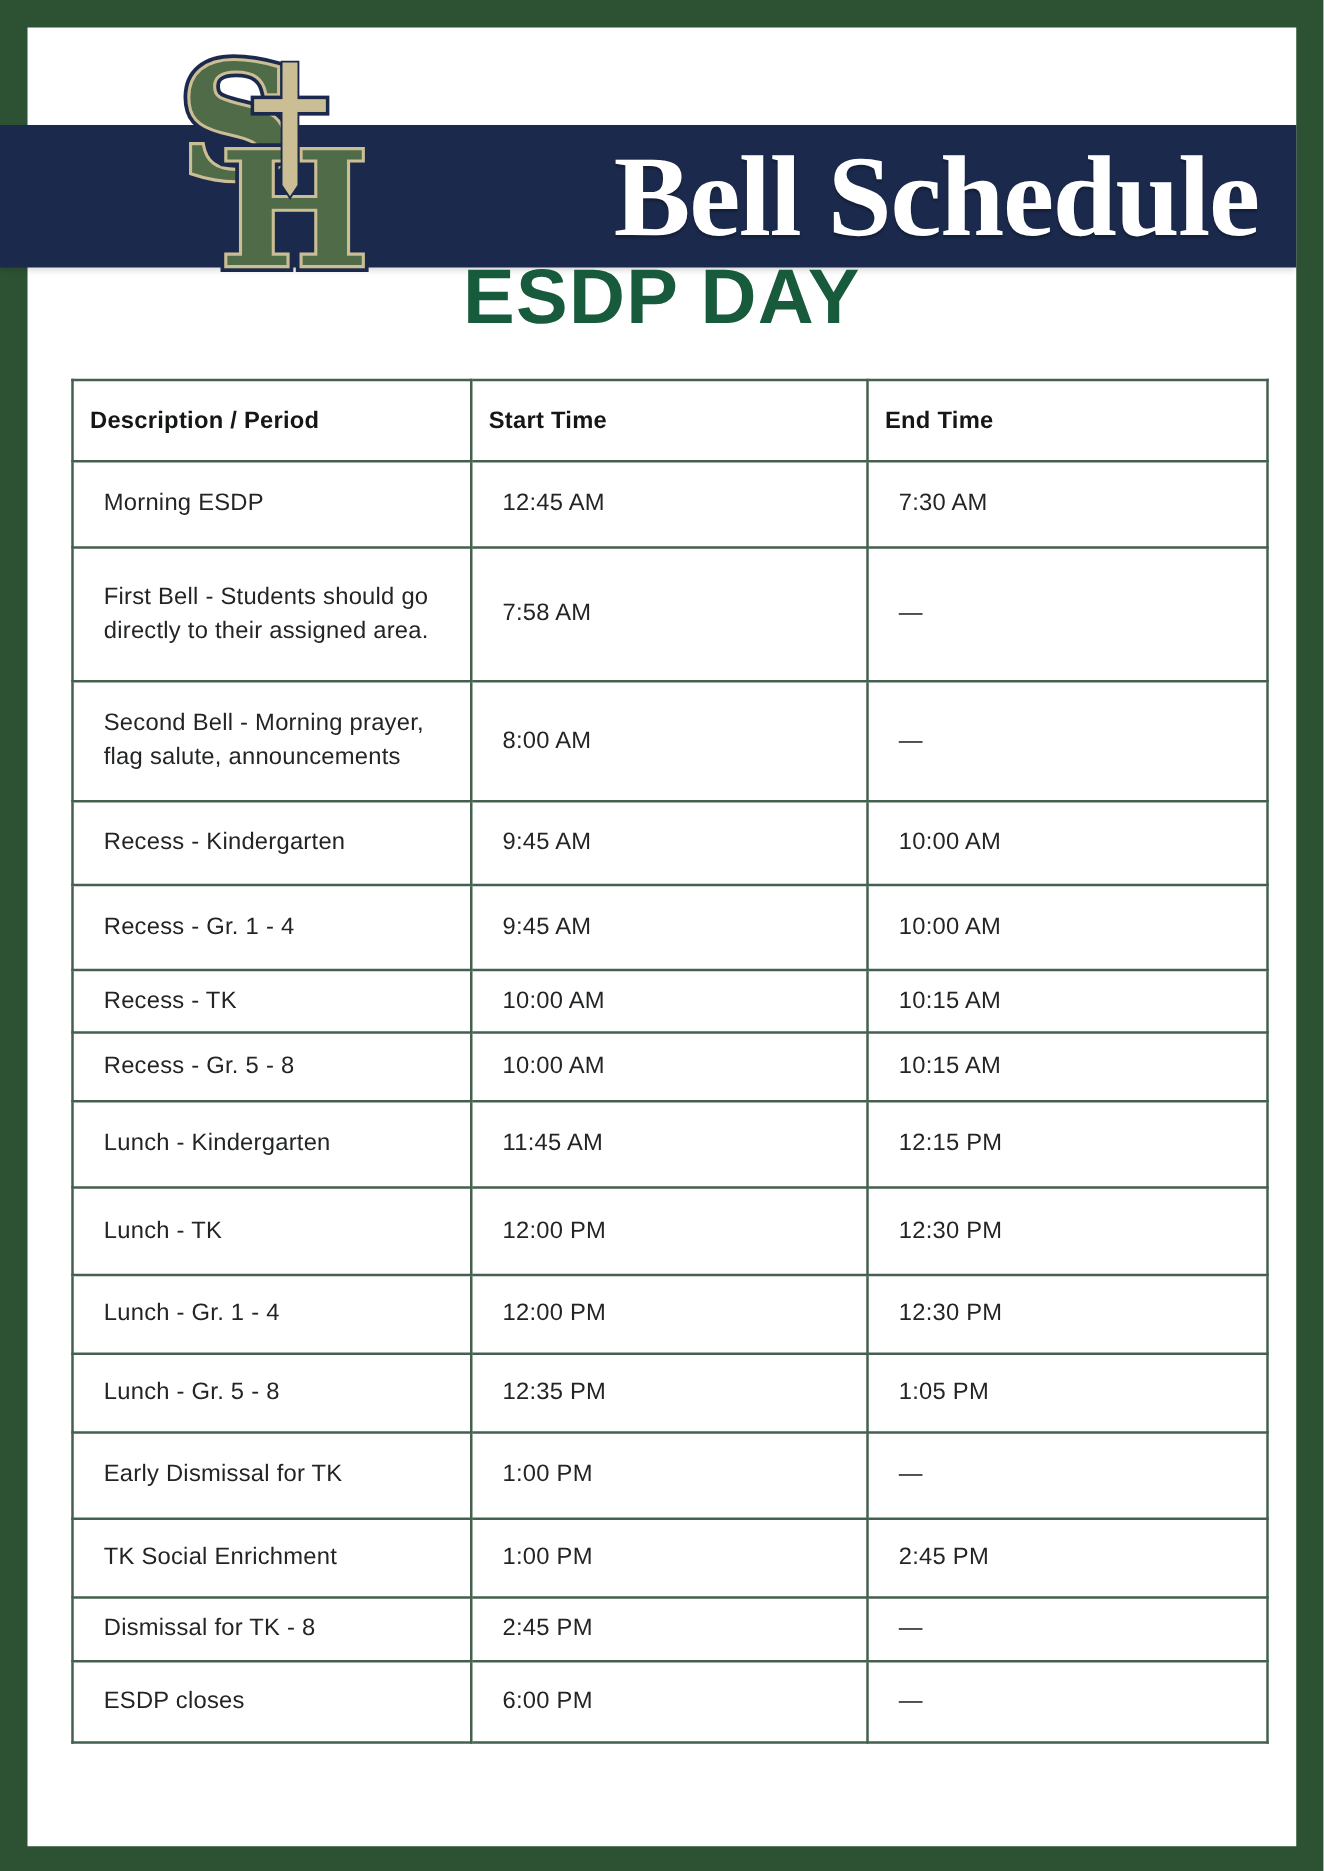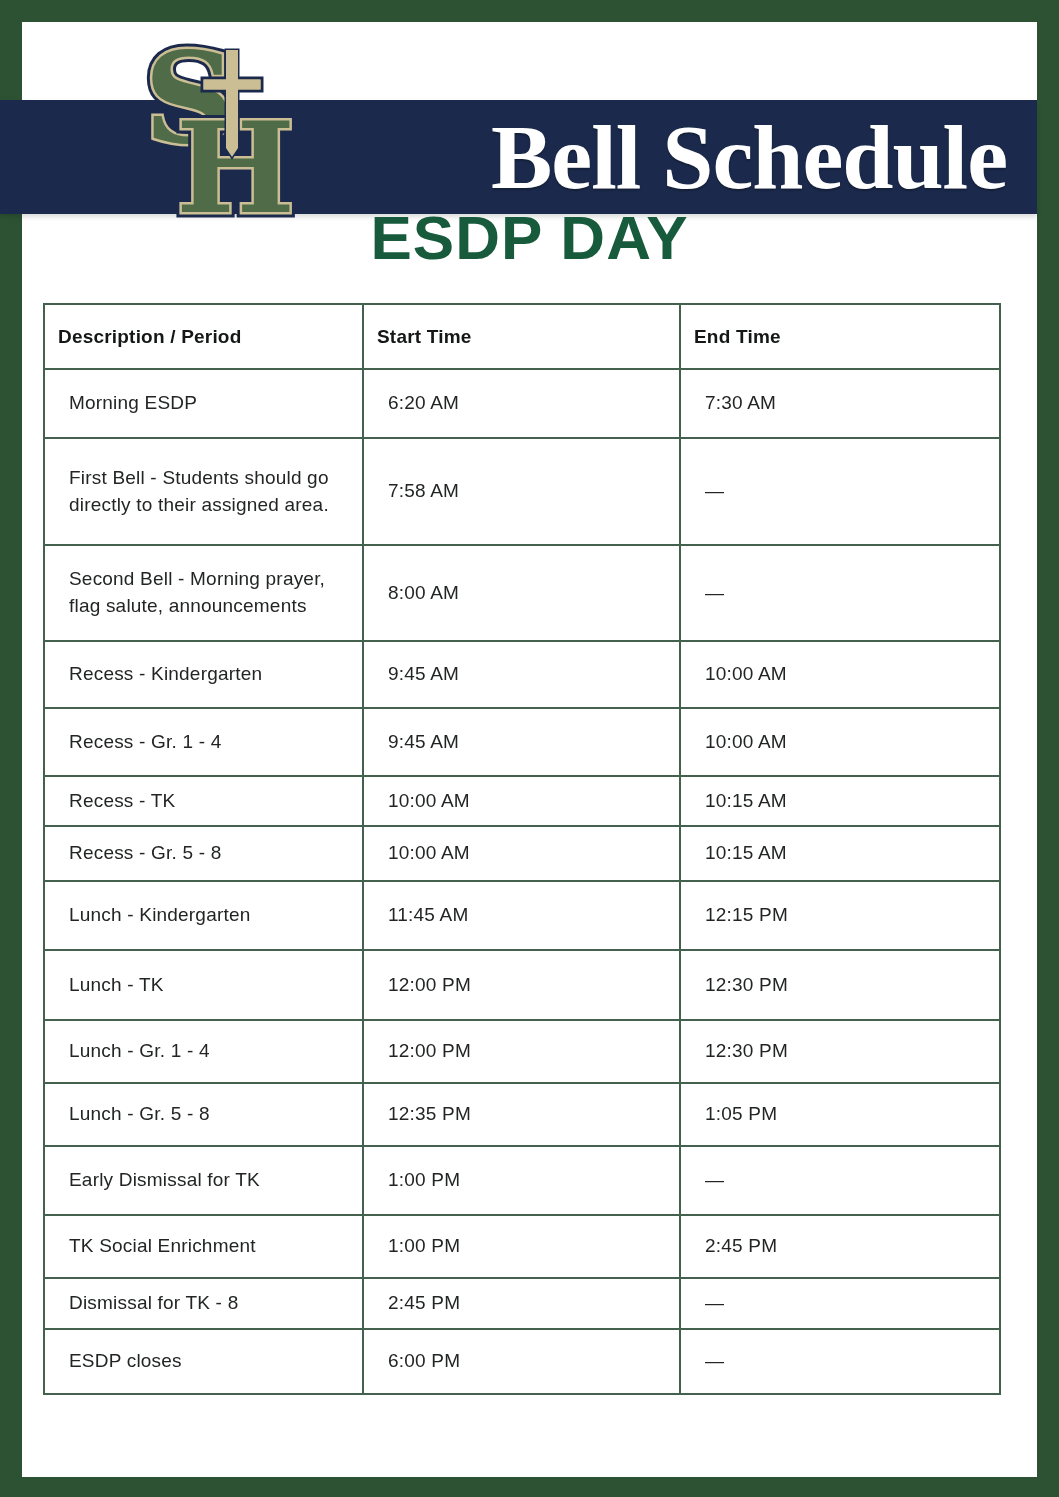--- a/index.html
+++ b/index.html
@@ -66,21 +66,21 @@
     font-size:62px;
     font-weight:700;
     letter-spacing:1px;
     color:#175a3c;
     line-height:1;
     z-index:2;
   }
   
   .schedule{
     position:absolute;
-    left:43px;top:303px;
+    left:57px;top:303px;
     width:956px;
     border-collapse:collapse;
     table-layout:fixed;
     z-index:2;
     background:#ffffff;
   }
   .schedule th,.schedule td{
     border:2px solid #44604e;
     vertical-align:middle;
     text-align:left;
@@ -149,21 +149,21 @@
     <thead>
       <tr>
           <th>Description / Period</th>
           <th>Start Time</th>
           <th>End Time</th>
         </tr>
     </thead>
     <tbody>
         <tr style="height: 69px;">
           <td>Morning ESDP</td>
-          <td>6:20 AM</td>
+          <td>12:45 AM</td>
           <td>7:30 AM</td>
         </tr>
         <tr style="height: 107px;">
           <td>First Bell - Students should go directly to their assigned area.</td>
           <td>7:58 AM</td>
           <td>—</td>
         </tr>
         <tr style="height: 96px;">
           <td>Second Bell - Morning prayer, flag salute, announcements</td>
           <td>8:00 AM</td>

